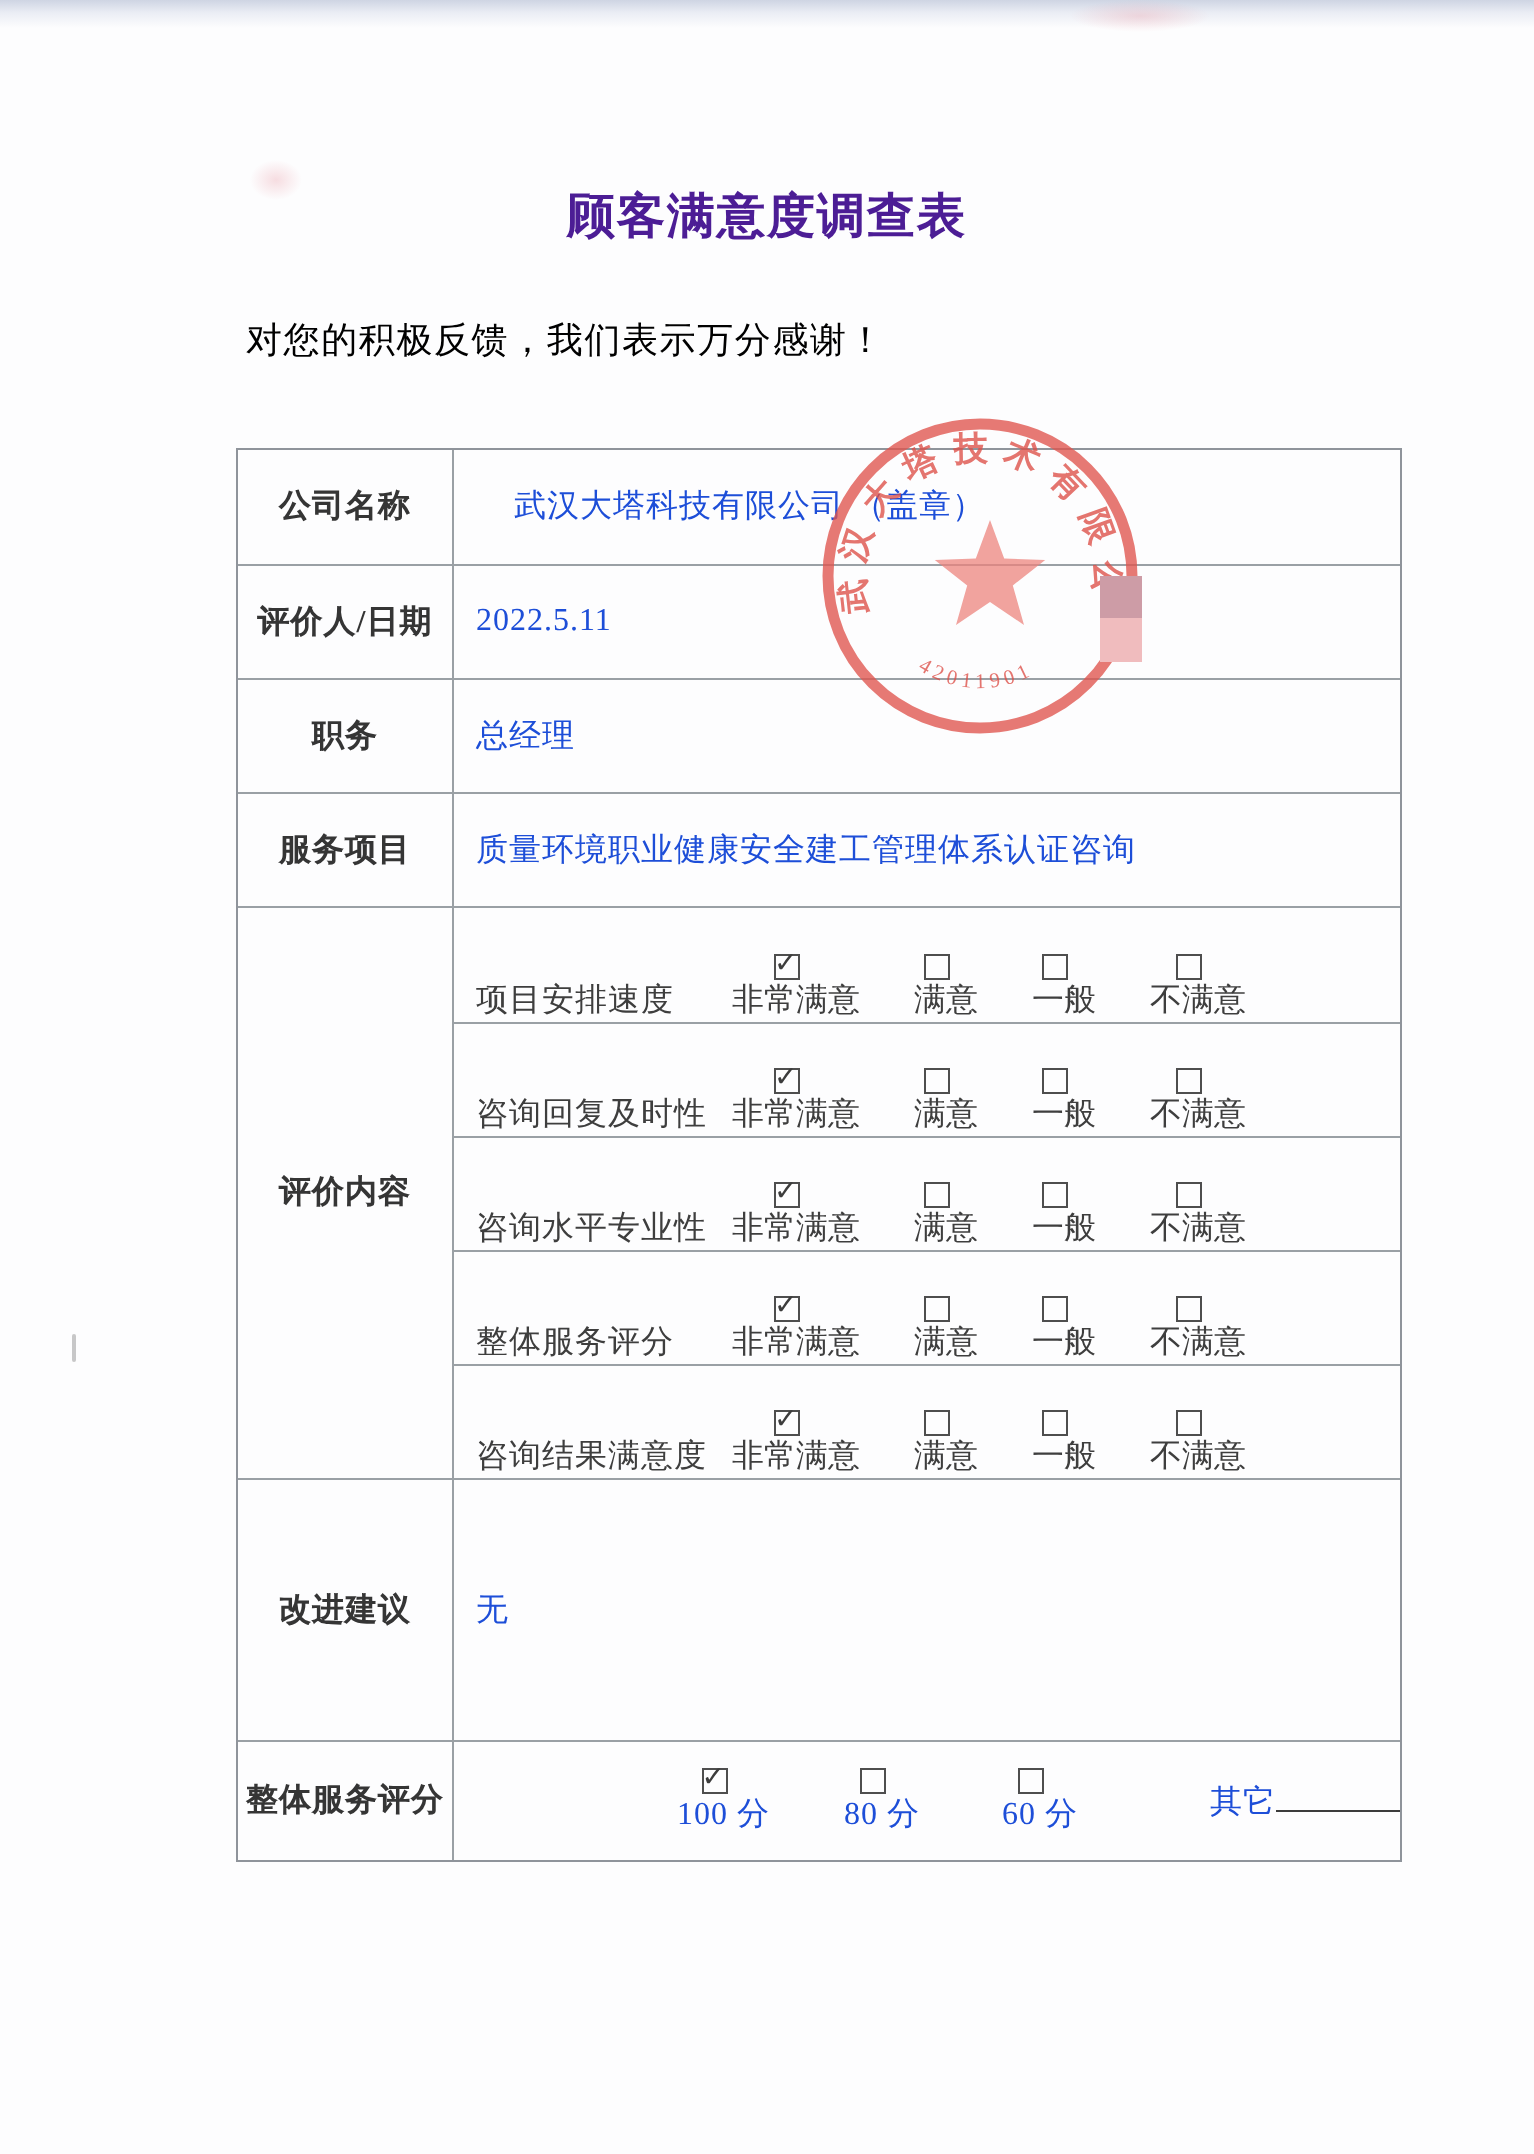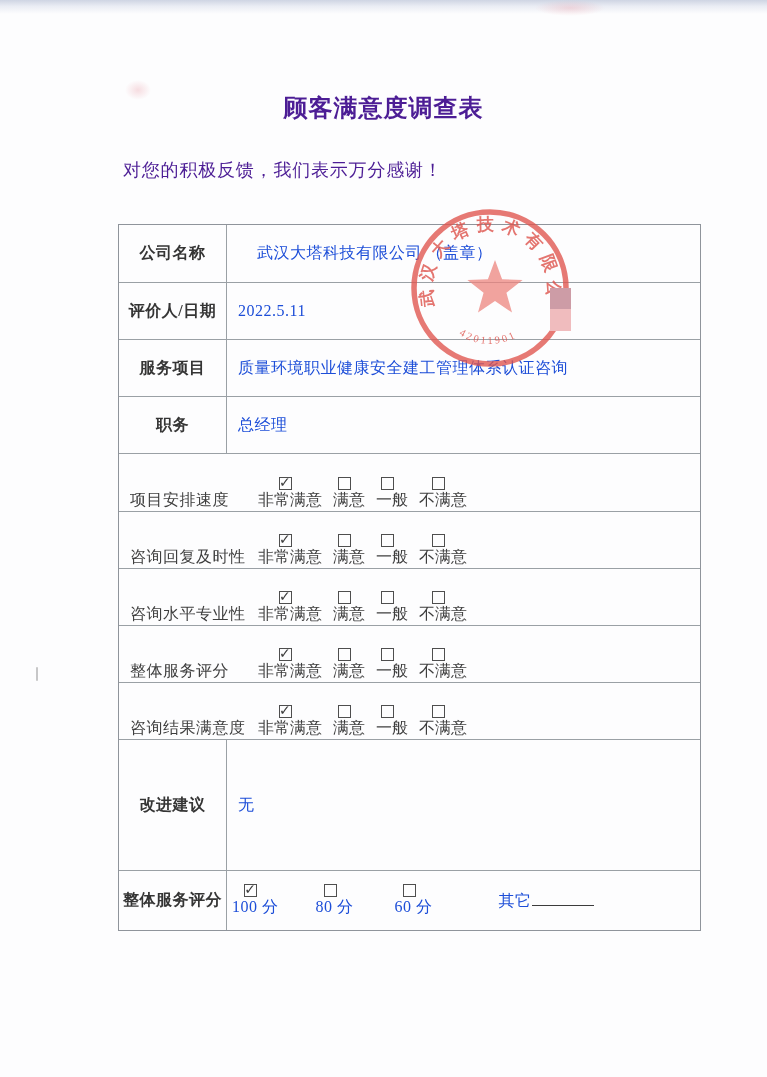--- a/index.html
+++ b/index.html
@@ -27,21 +27,21 @@
     position:absolute;left:36px;top:667px;width:2px;height:14px;
     background:#9b9b9b;opacity:.55;border-radius:1px;
   }
   .doc-title{
     position:absolute;left:0;top:92px;width:767px;
     text-align:center;font-size:24px;font-weight:bold;letter-spacing:1px;
     color:#4c1d95;
   }
   .doc-subtitle{
     position:absolute;left:123px;top:158px;
-    font-size:18px;letter-spacing:.8px;color:#4c1d95;
+    font-size:18px;letter-spacing:.8px;color:#000000;
   }
   .form-table{
     position:absolute;left:118px;top:224px;width:583px;
     box-sizing:border-box;border:1px solid var(--outer);
     background:transparent;
   }
   .row{display:flex;box-sizing:border-box;}
   .row + .row{border-top:1px solid var(--border);}
   .label-cell{
     width:108px;flex:0 0 108px;box-sizing:border-box;
@@ -60,21 +60,21 @@
   .value-indent{padding-left:30px;}
   .eval-content{flex:1;display:flex;flex-direction:column;}
   .sub-row{
     height:57px;box-sizing:border-box;display:flex;align-items:flex-end;
     padding-left:11px;font-size:16px;color:#3e3e3e;
   }
   .sub-row + .sub-row{border-top:1px solid var(--border);}
   .aspect{width:128px;flex:0 0 128px;letter-spacing:.5px;}
   .opt{display:flex;align-items:center;white-space:nowrap;flex-direction:column;}
   .sub-row .opt + .opt:nth-of-type(2){margin-left:17px;}
-  .sub-row .opt + .opt{margin-left:11px;}
+  .sub-row .opt + .opt{margin-left:27px;}
   .score-opts{display:flex;align-items:center;}
   .score-opts .opt:nth-of-type(2){margin-left:37px;}
   .score-opts .opt:nth-of-type(3){margin-left:41px;}
   .checkbox{
     position:relative;display:inline-block;width:13px;height:13px;
     border:1.3px solid #4e4e4e;box-sizing:border-box;margin-right:9px;
     background:rgba(255,255,255,.2);
   }
   .checkbox.checked::after{
     content:"✓";
@@ -110,29 +110,30 @@
 
   <div class="row r-info">
     <div class="label-cell">公司名称</div>
     <div class="value-cell value-indent">武汉大塔科技有限公司 （盖章）</div>
   </div>
   <div class="row r-info">
     <div class="label-cell">评价人/日期</div>
     <div class="value-cell">2022.5.11</div>
   </div>
   <div class="row r-info">
+    <div class="label-cell">职务</div>
+    <div class="value-cell">总经理</div>
+  </div>
+  <div class="row r-info">
     <div class="label-cell">服务项目</div>
     <div class="value-cell">质量环境职业健康安全建工管理体系认证咨询</div>
   </div>
-  <div class="row r-info">
-    <div class="label-cell">职务</div>
-    <div class="value-cell">总经理</div>
-  </div>
 
   <div class="row">
+    <div class="label-cell">评价内容</div>
     <div class="eval-content">
 
       <div class="sub-row">
         <span class="aspect">项目安排速度</span>
         <span class="opt">
             <span class="checkbox checked"></span>
             <span>非常满意</span>
           </span>
         <span class="opt">
             <span class="checkbox"></span>
@@ -231,21 +232,21 @@
     </div>
   </div>
 
   <div class="row r-sugg">
     <div class="label-cell">改进建议</div>
     <div class="value-cell">无</div>
   </div>
 
   <div class="row r-score">
     <div class="label-cell">整体服务评分</div>
-    <div class="value-cell score-opts" style="padding-left:5px;">
+    <div class="value-cell score-opts" style="padding-left:5px;justify-content:flex-end;">
       <span class="opt">
           <span class="checkbox checked"></span>
           <span>100 分</span>
         </span>
       <span class="opt">
           <span class="checkbox"></span>
           <span>80 分</span>
         </span>
       <span class="opt">
           <span class="checkbox"></span>

